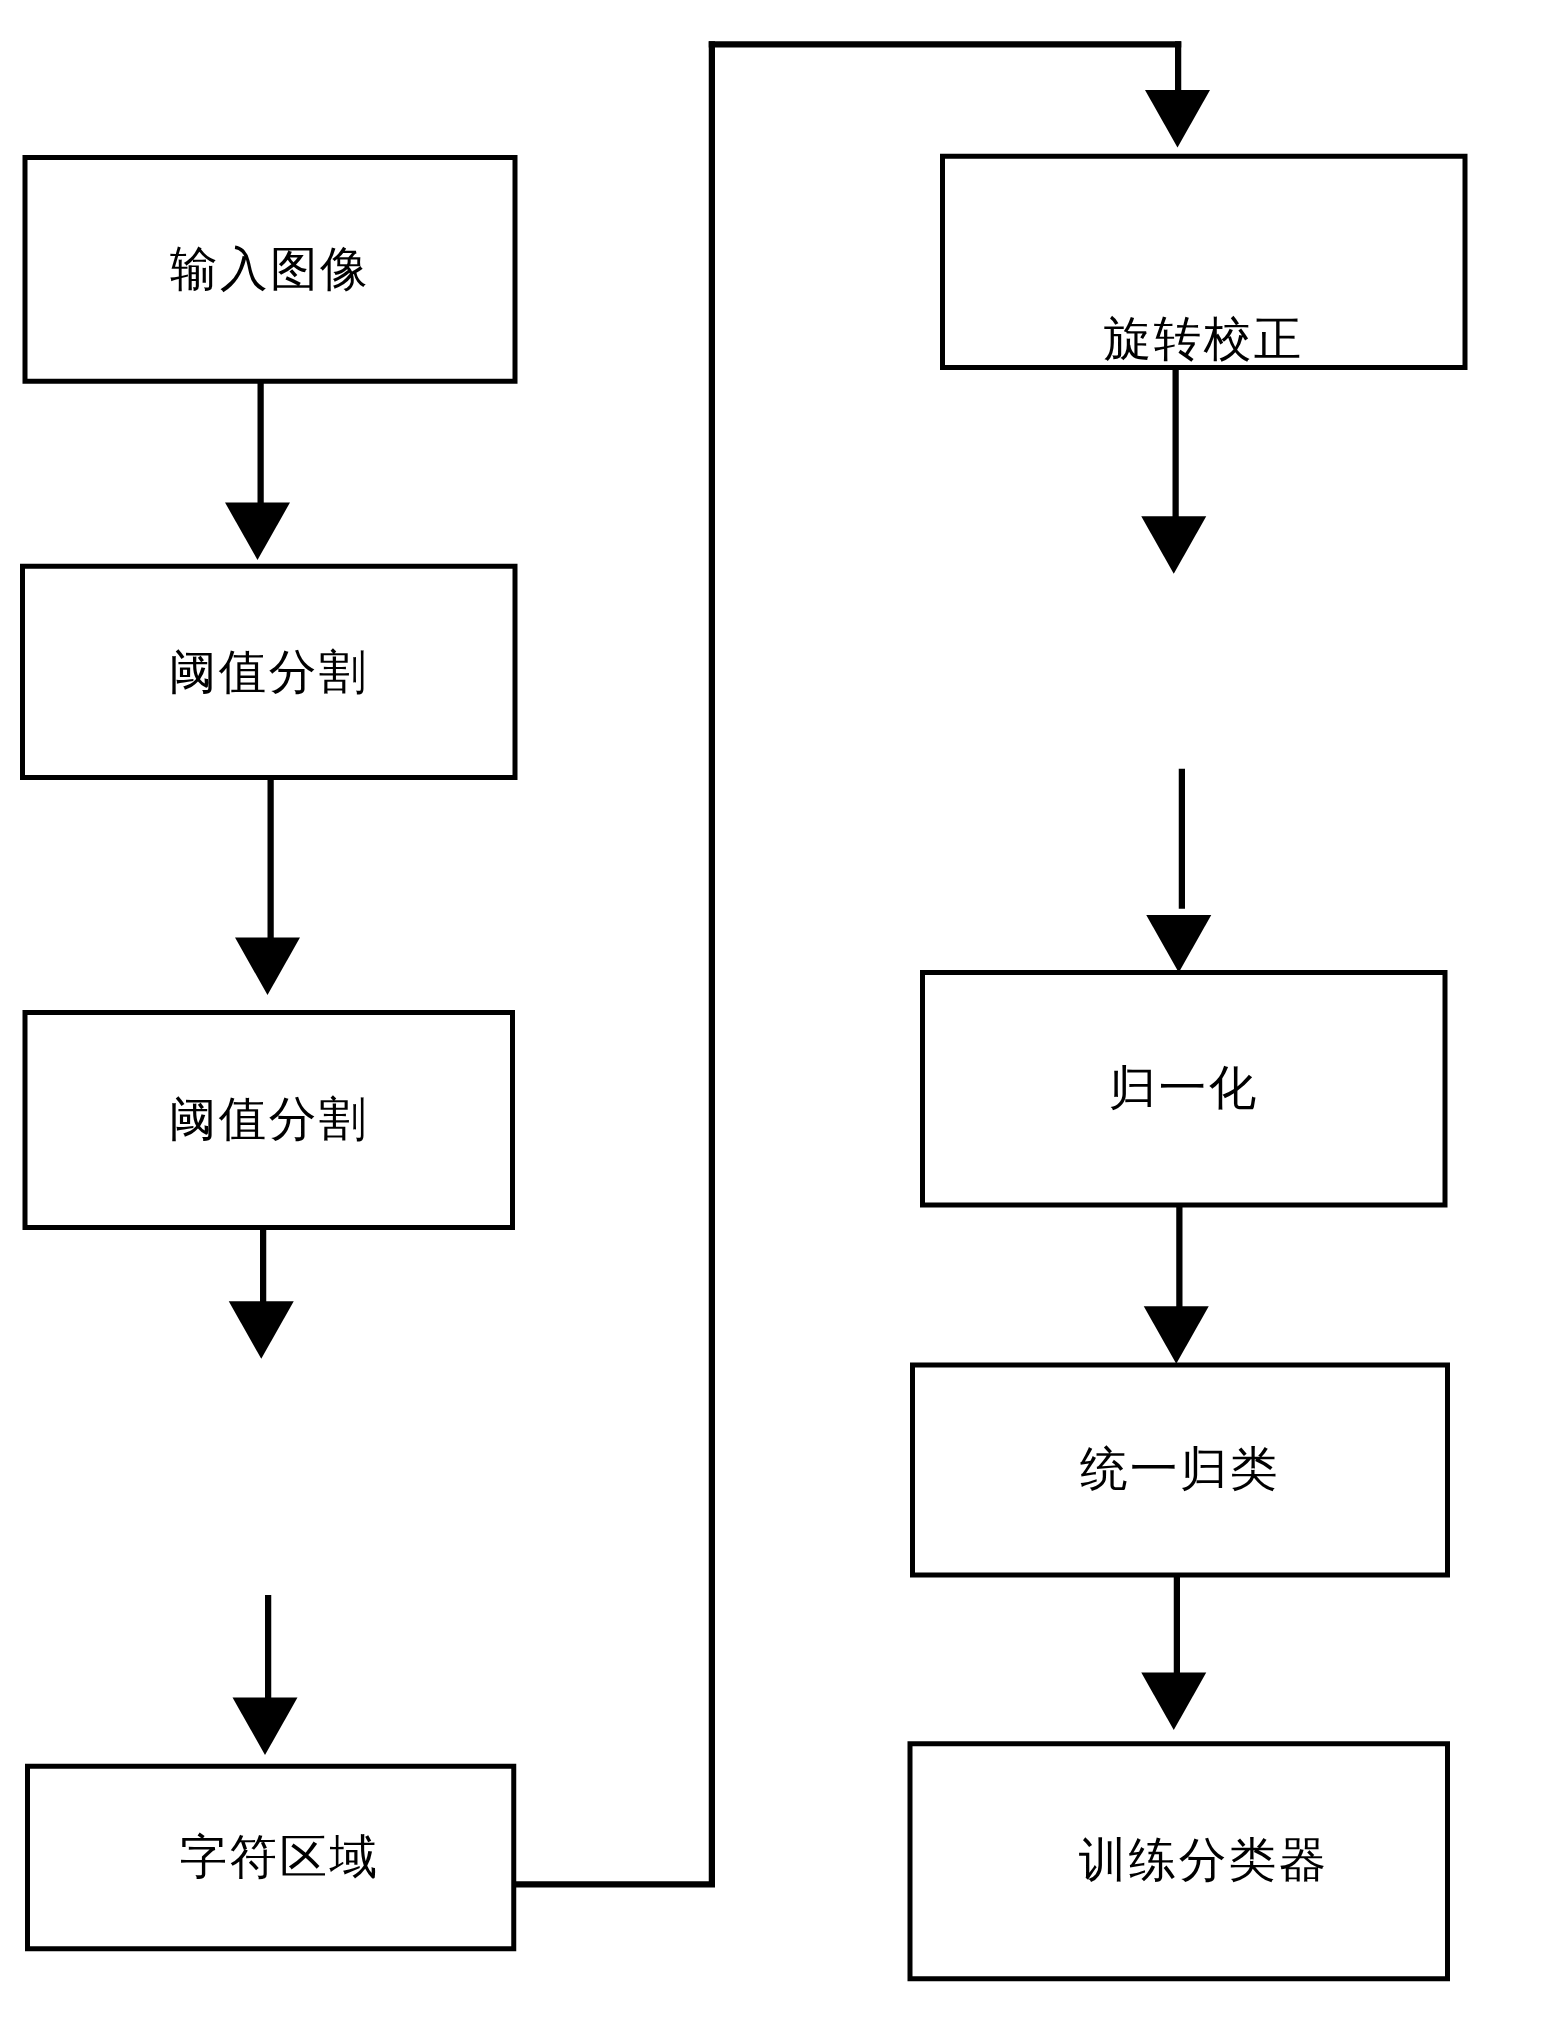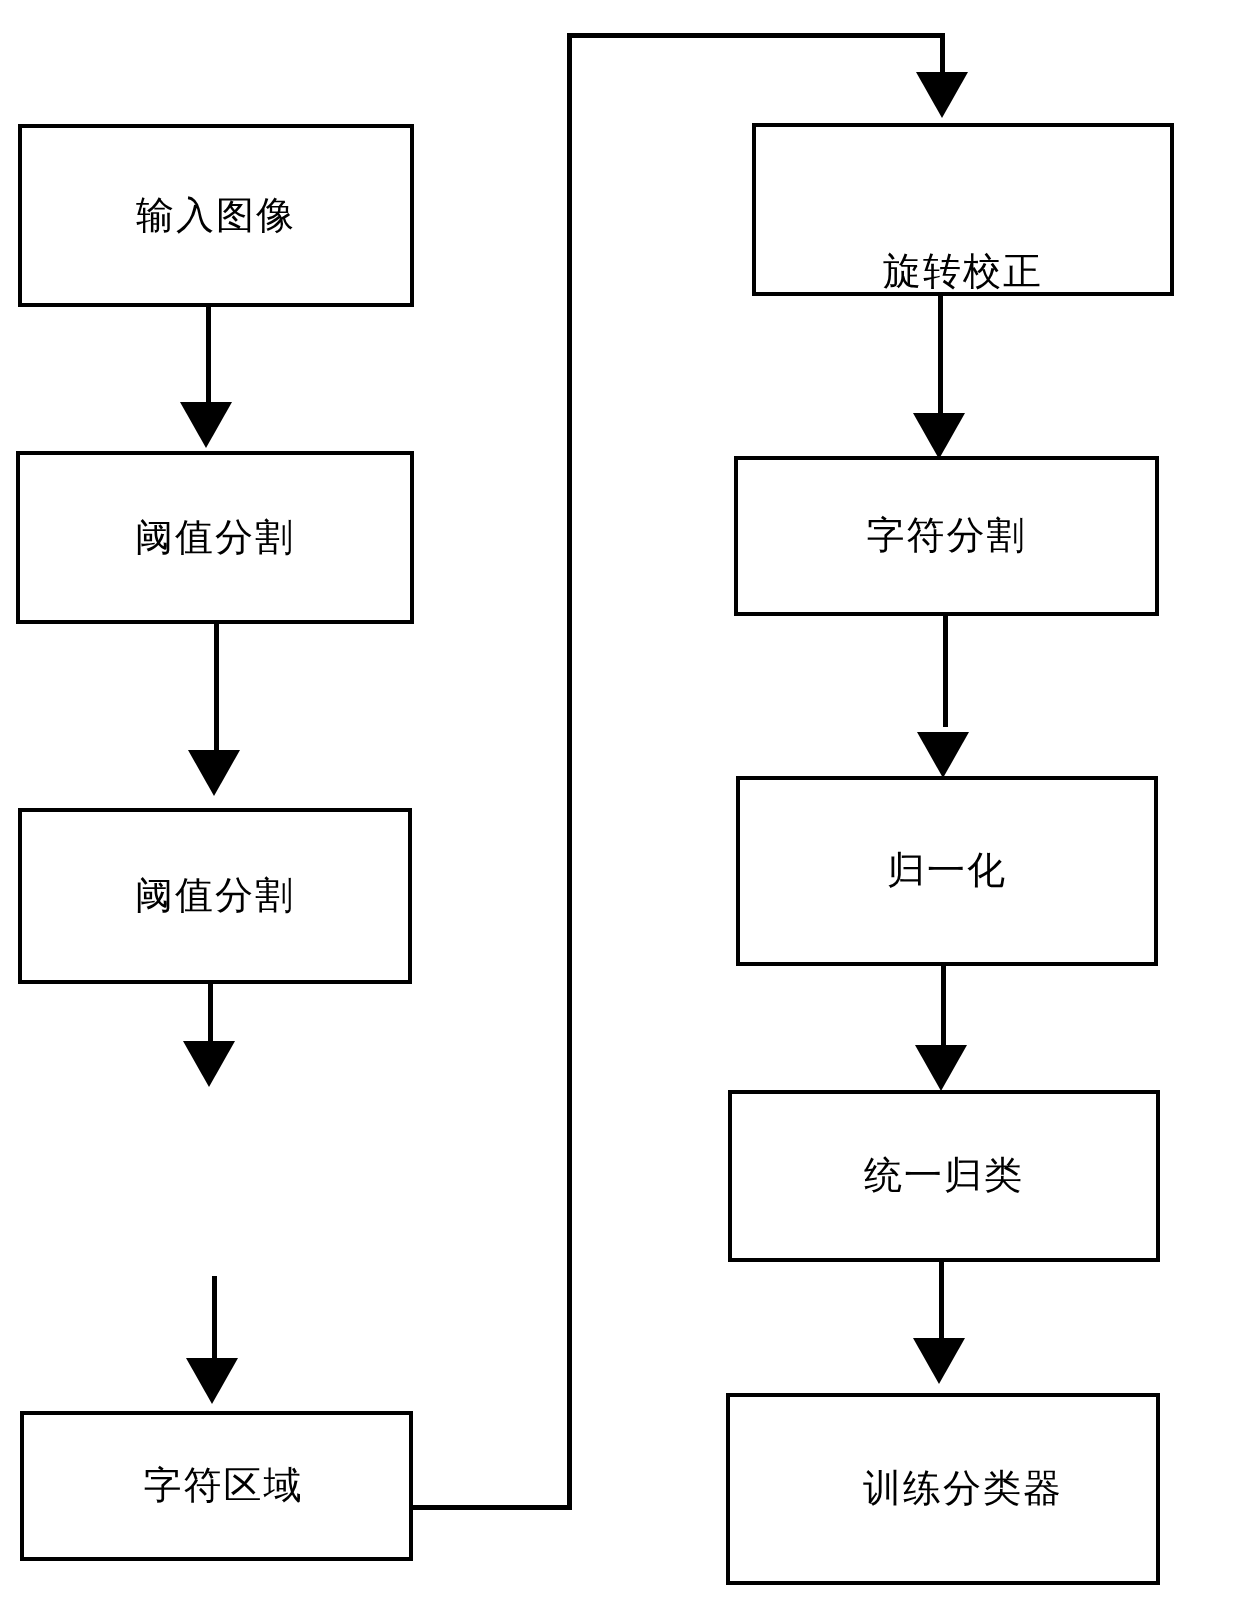--- a/index.html
+++ b/index.html
@@ -71,23 +71,20 @@
 
 
   <div class="node" style="left:20px; top:1411px; width:393px; height:150px;padding-left:14px;">
     <span class="label">字符区域</span>
   </div>
 
   <div class="node" style="left:752px; top:123px; width:422px; height:173px;align-items:flex-end;">
     <span class="label">旋转校正</span>
   </div>
 
-  <div class="node" style="left:734px; top:456px; width:425px; height:160px;">
-    <span class="label">字符分割</span>
-  </div>
 
   <div class="node" style="left:728px; top:1090px; width:432px; height:172px;">
     <span class="label">统一归类</span>
   </div>
 
   <div class="node" style="left:736px; top:776px; width:422px; height:190px;">
     <span class="label">归一化</span>
   </div>
 
   <div class="node" style="left:726px; top:1393px; width:434px; height:192px;padding-left:40px;">

